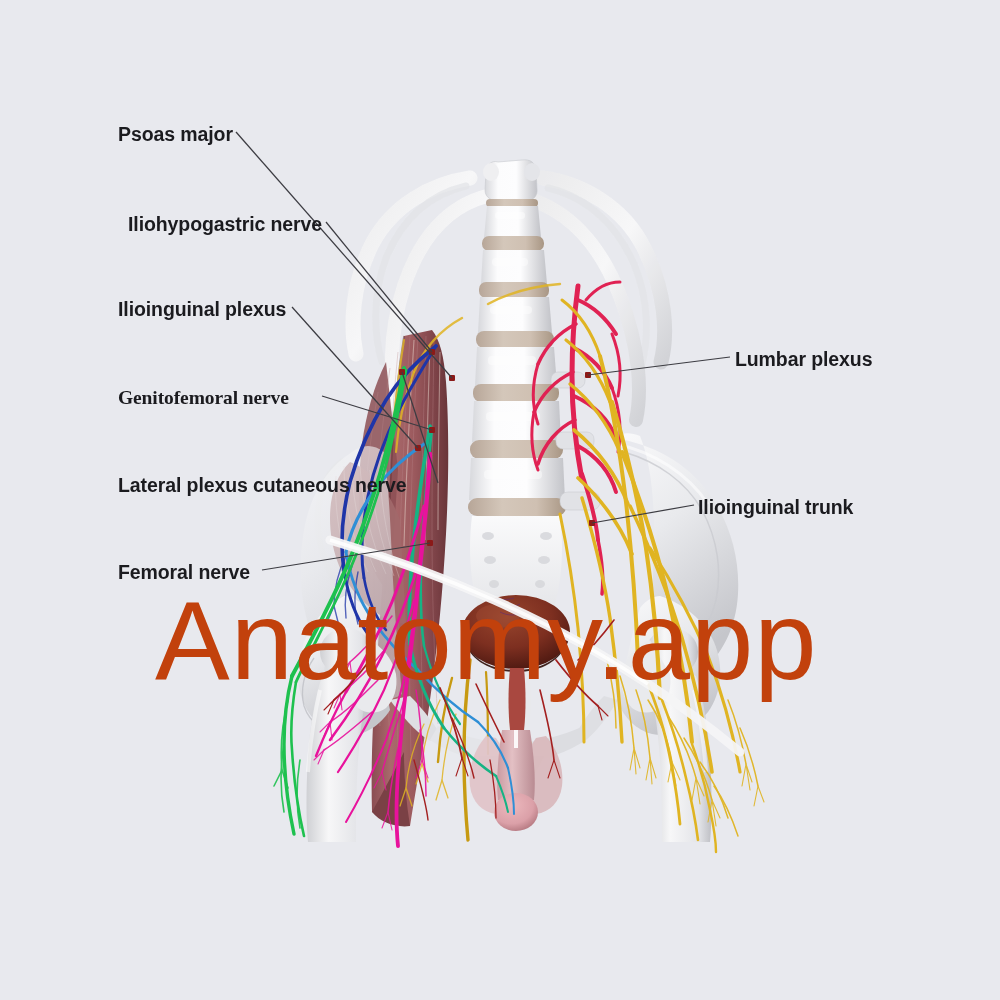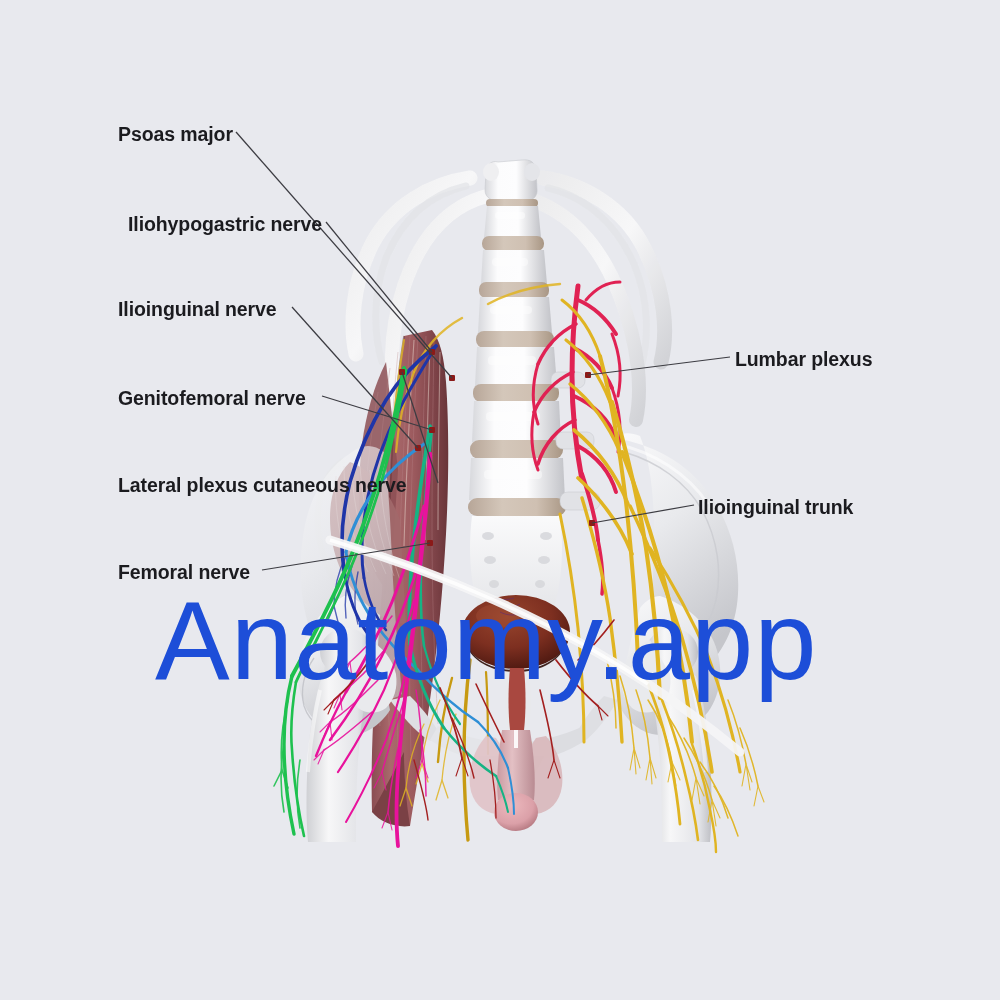--- a/index.html
+++ b/index.html
@@ -17,21 +17,21 @@
     width: 1000px; height: 1000px;
     background: #e8e9ee;
   }
   .watermark {
     position: absolute;
     left: 155px; top: 576px;
     font-family: "Liberation Sans", sans-serif;
     font-size: 112px;
     font-weight: 400;
     letter-spacing: 1px;
-    color: #1d4ed8;
+    color: #c2410c;
     white-space: nowrap;
     user-select: none;
     z-index: 3;
   }
   .label {
     position: absolute;
     font-family: "Liberation Sans", sans-serif;
     font-weight: bold;
     font-size: 19.5px;
     color: #1b1b1f;
@@ -503,21 +503,21 @@
         <line x1="438" y1="483" x2="402" y2="372"></line>
         <line x1="262" y1="570" x2="430" y2="543"></line>
         <line x1="730" y1="357" x2="588" y2="375"></line>
         <line x1="694" y1="505" x2="592" y2="523"></line>
       </g>
   </svg>
 
   <div id="labels-layer">
       <div class="label left" style="left: 118px; top: 123px;">Psoas major</div>
       <div class="label left" style="left: 128px; top: 213px;">Iliohypogastric nerve</div>
-      <div class="label left" style="left: 118px; top: 298px;">Ilioinguinal nerve</div>
-      <div class="label left" style="left: 118px; top: 387px;">Genitofemoral nerve</div>
+      <div class="label left" style="left: 118px; top: 298px;">Ilioinguinal plexus</div>
+      <div class="label left" style="left: 118px; top: 387px; font-family: Liberation Serif, serif;">Genitofemoral nerve</div>
       <div class="label left" style="left: 118px; top: 474px;">Lateral plexus cutaneous nerve</div>
       <div class="label left" style="left: 118px; top: 561px;">Femoral nerve</div>
       <div class="label right" style="left: 735px; top: 348px;">Lumbar plexus</div>
       <div class="label right" style="left: 698px; top: 496px;">Ilioinguinal trunk</div>
     </div>
 
 </div>
 
 </body></html>

